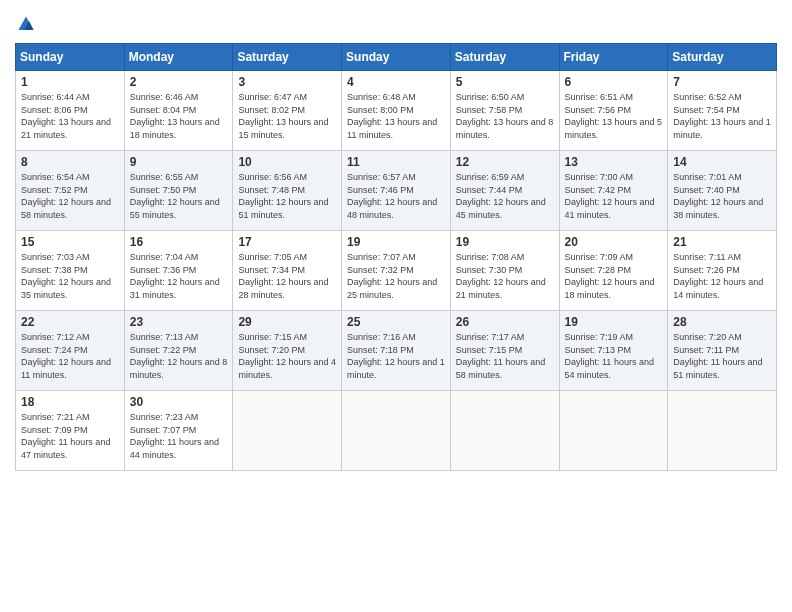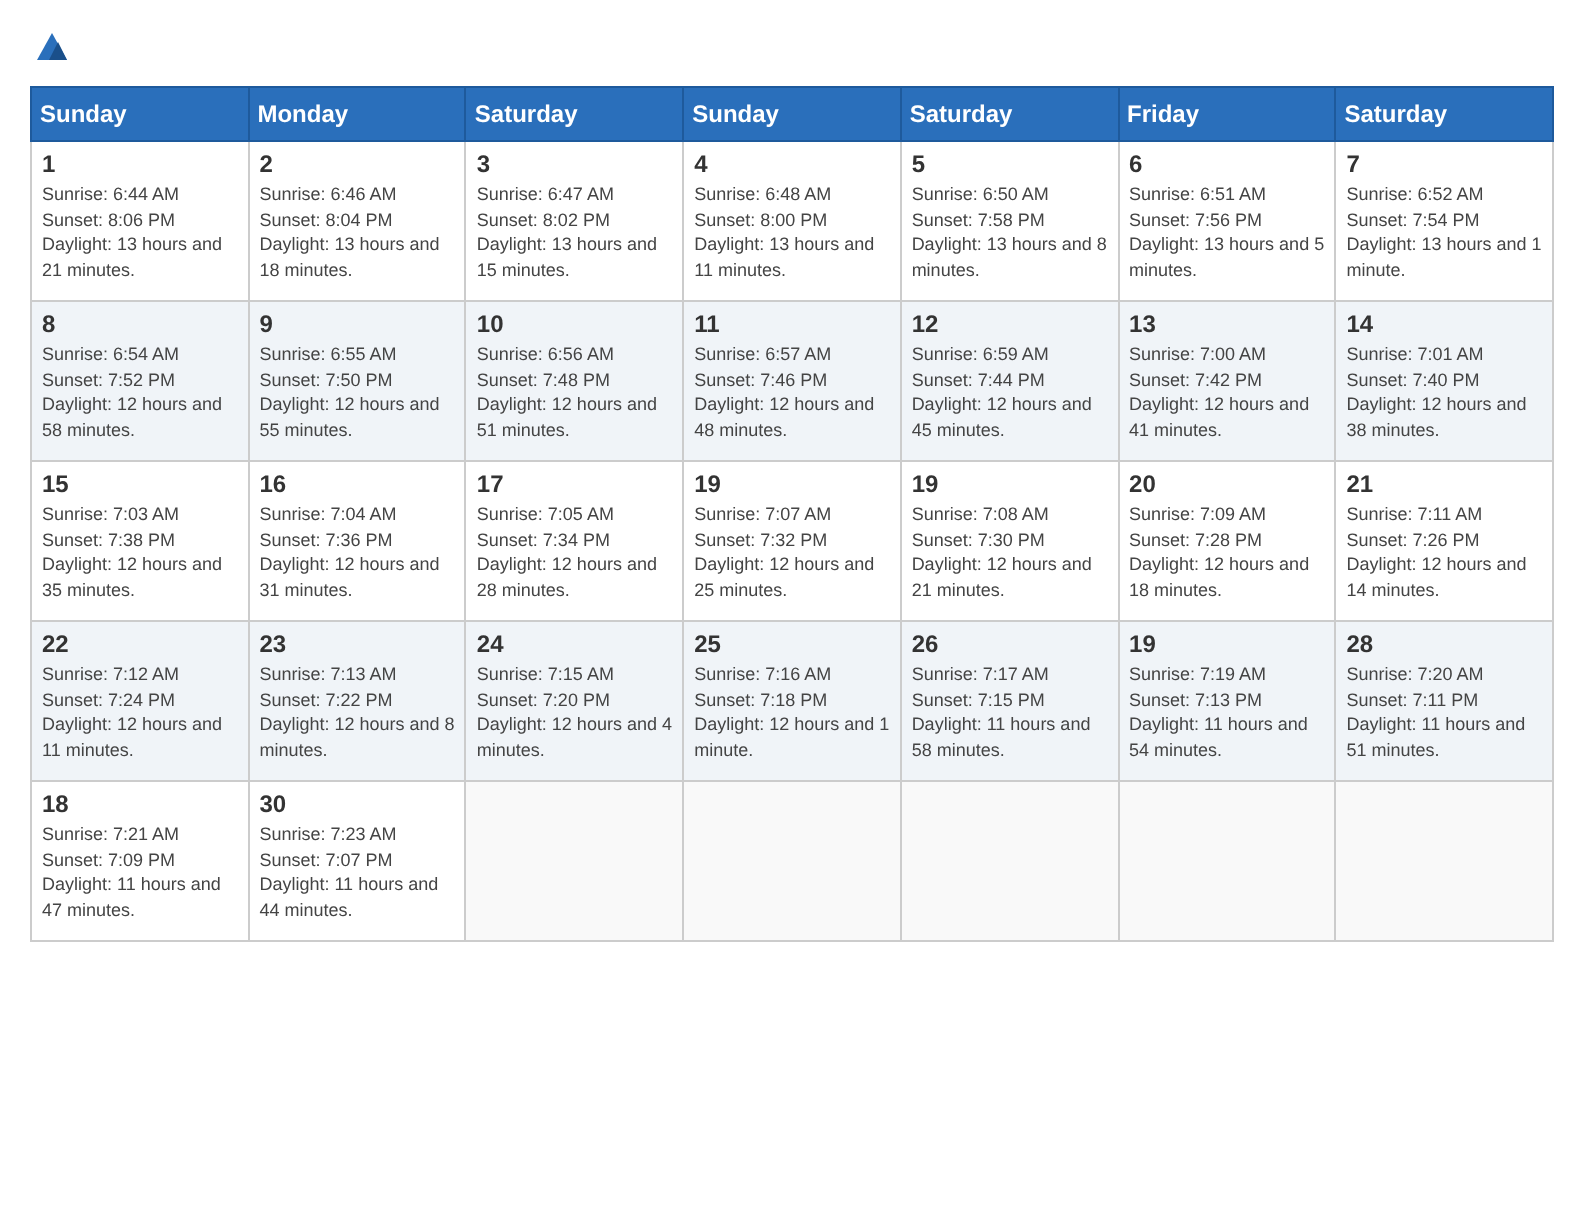--- a/index.html
+++ b/index.html
@@ -326,21 +326,21 @@
       </td>
           <td>
         <span class="day-number">23</span>
         <span class="day-info">
           Sunrise: 7:13 AM<br>
           Sunset: 7:22 PM<br>
           Daylight: 12 hours and 8 minutes.
         </span>
       </td>
           <td>
-        <span class="day-number">24</span>
+        <span class="day-number">29</span>
         <span class="day-info">
           Sunrise: 7:15 AM<br>
           Sunset: 7:20 PM<br>
           Daylight: 12 hours and 4 minutes.
         </span>
       </td>
           <td>
         <span class="day-number">25</span>
         <span class="day-info">
           Sunrise: 7:16 AM<br>

